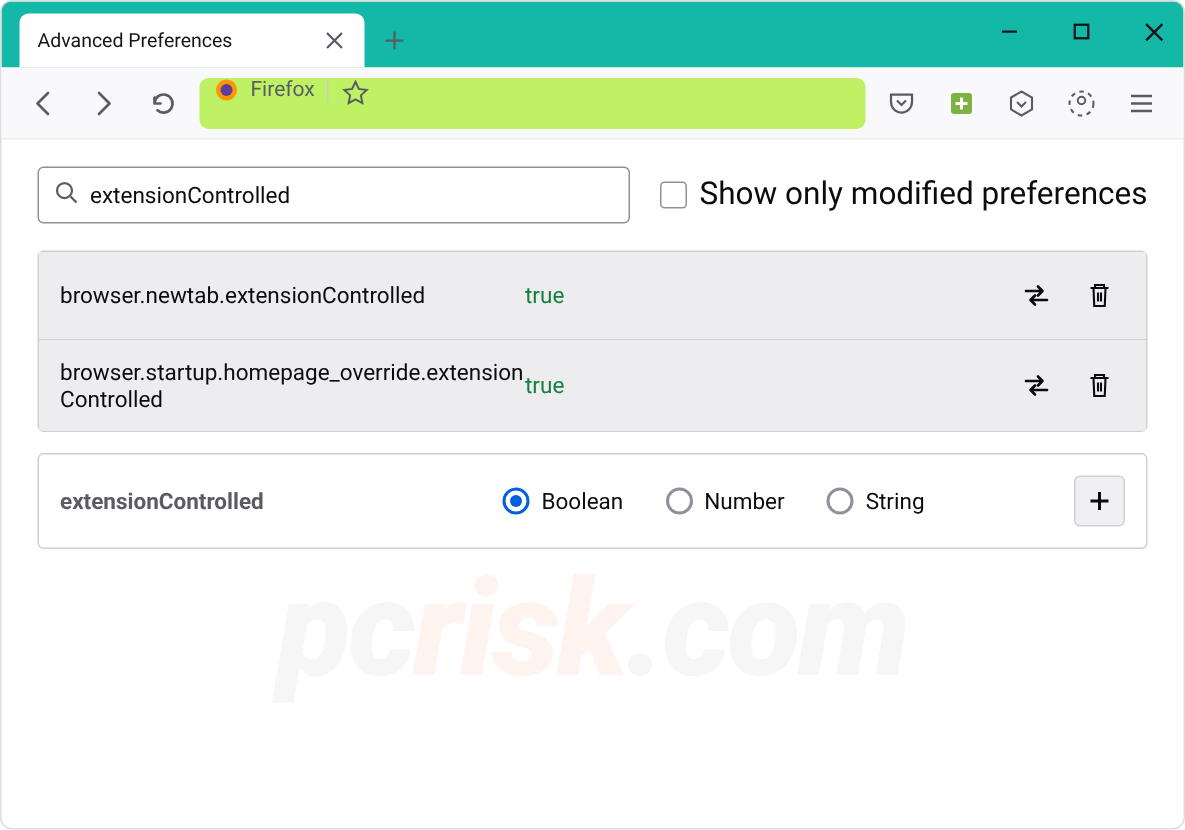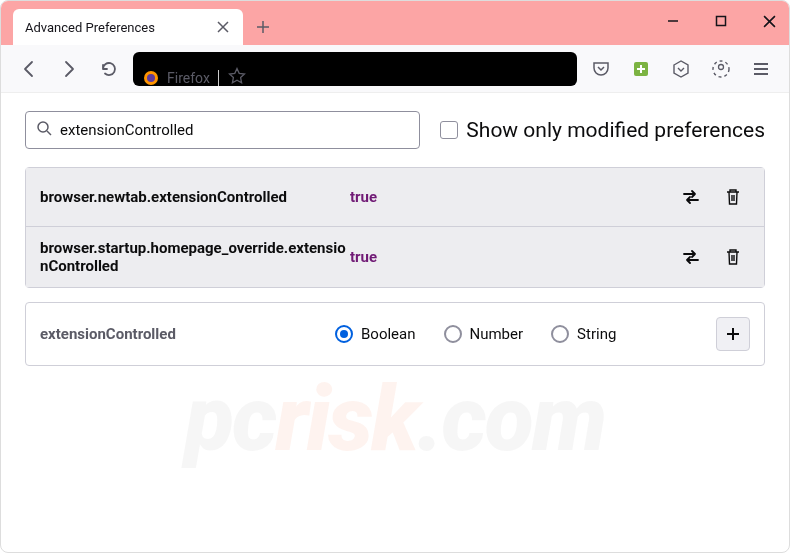--- a/index.html
+++ b/index.html
@@ -1,49 +1,49 @@
 <!DOCTYPE html>
 <html><head>
   <meta charset="utf-8">
   <style>
     * { margin: 0; padding: 0; box-sizing: border-box; font-family: -apple-system, BlinkMacSystemFont, "Segoe UI", Roboto, sans-serif; }
     body { width: 790px; height: 553px; background: #fff; border: 1px solid #ddd; border-radius: 8px; overflow: hidden; position: relative; }
     
-    .title-bar { height: 44px; display: flex; align-items: flex-end; padding: 0 8px; background: #fca5a5; }
+    .title-bar { height: 44px; display: flex; align-items: flex-end; padding: 0 8px; background: #14b8a6; }
     .tab { display: flex; align-items: center; background: #fff; border-radius: 6px 6px 0 0; padding: 8px 12px; min-width: 230px; height: 36px; position: relative; margin-left: 4px; }
     .tab-title { font-size: 13px; color: #15141a; flex: 1; }
     .tab-close { width: 16px; height: 16px; display: flex; align-items: center; justify-content: center; cursor: pointer; color: #5b5b66; }
     .new-tab-btn { width: 32px; height: 32px; display: flex; align-items: center; justify-content: center; cursor: pointer; color: #5b5b66; margin-left: 4px; margin-bottom: 2px; }
     .window-controls { position: absolute; right: 8px; top: 8px; display: flex; gap: 24px; }
     .win-ctrl { width: 24px; height: 24px; display: flex; align-items: center; justify-content: center; cursor: pointer; color: #15141a; }
     
     .toolbar { height: 48px; background: #f9f9fb; display: flex; align-items: center; padding: 0 12px; gap: 8px; border-bottom: 1px solid #eee; }
     .nav-btn { width: 32px; height: 32px; display: flex; align-items: center; justify-content: center; cursor: pointer; color: #5b5b66; border-radius: 4px; }
-    .url-bar { flex: 1; height: 34px; background: #000000; border-radius: 6px; display: flex; align-items: flex-end; padding: 0 10px; gap: 8px; }
+    .url-bar { flex: 1; height: 34px; background: #bef264; border-radius: 6px; display: flex; align-items: flex-start; padding: 0 10px; gap: 8px; }
     .firefox-logo { width: 16px; height: 16px; }
     .url-label { font-size: 14px; color: #5b5b66; padding-right: 8px; border-right: 1px solid #ccc; }
     .url-text { font-size: 14px; color: #5b5b66; flex: 1; }
     .star-btn { width: 20px; height: 20px; display: flex; align-items: center; justify-content: center; color: #5b5b66; cursor: pointer; }
     .tbar-icon { width: 32px; height: 32px; display: flex; align-items: center; justify-content: center; cursor: pointer; color: #5b5b66; }
     
     .content { padding: 18px 24px; }
     .search-row { display: flex; align-items: center; gap: 20px; margin-bottom: 18px; }
     .search-box { flex: 1; max-width: 490px; height: 38px; border: 1px solid #8f8f9d; border-radius: 4px; display: flex; align-items: center; padding: 0 10px; gap: 8px; }
     .search-icon { color: #5b5b66; }
     .search-input { border: none; outline: none; font-size: 15px; flex: 1; color: #0c0c0d; }
     .checkbox-row { display: flex; align-items: center; gap: 8px; font-size: 21px; color: #0c0c0d; }
     .checkbox { width: 18px; height: 18px; border: 1px solid #8f8f9d; border-radius: 3px; cursor: pointer; }
     
     .pref-list { border: 1px solid #cfcfd8; border-radius: 4px; }
     .pref-row { display: flex; align-items: center; padding: 12px 14px; border-bottom: 1px solid #cfcfd8; }
     .pref-row:last-child { border-bottom: none; }
     .pref-row.modified { background: #ededf0; }
-    .pref-row.modified .pref-name, .pref-row.modified .pref-val { font-weight: 700; }
+    .pref-row.modified .pref-name, .pref-row.modified .pref-val { font-weight: 400; }
     .pref-name { width: 310px; font-size: 15px; color: #0c0c0d; word-break: break-word; }
-    .pref-val { width: 80px; font-size: 15px; color: #701a75; }
+    .pref-val { width: 80px; font-size: 15px; color: #15803d; }
     .pref-actions { margin-left: auto; display: flex; gap: 8px; }
     .action-btn { width: 34px; height: 34px; display: flex; align-items: center; justify-content: center; cursor: pointer; color: #0c0c0d; border-radius: 4px; }
     .action-btn.boxed { background: #f0f0f4; border: 1px solid #cfcfd8; }
     
     .new-pref { margin-top: 14px; border: 1px solid #cfcfd8; border-radius: 4px; display: flex; align-items: center; padding: 14px; }
     .new-pref-name { width: 295px; font-size: 15px; font-weight: 700; color: #5b5b66; }
     .radio-group { display: flex; gap: 28px; align-items: center; }
     .radio-opt { display: flex; align-items: center; gap: 8px; font-size: 15px; color: #0c0c0d; cursor: pointer; }
     .radio { width: 18px; height: 18px; border: 2px solid #8f8f9d; border-radius: 50%; display: flex; align-items: center; justify-content: center; }
     .radio.checked { border-color: #0060df; }

